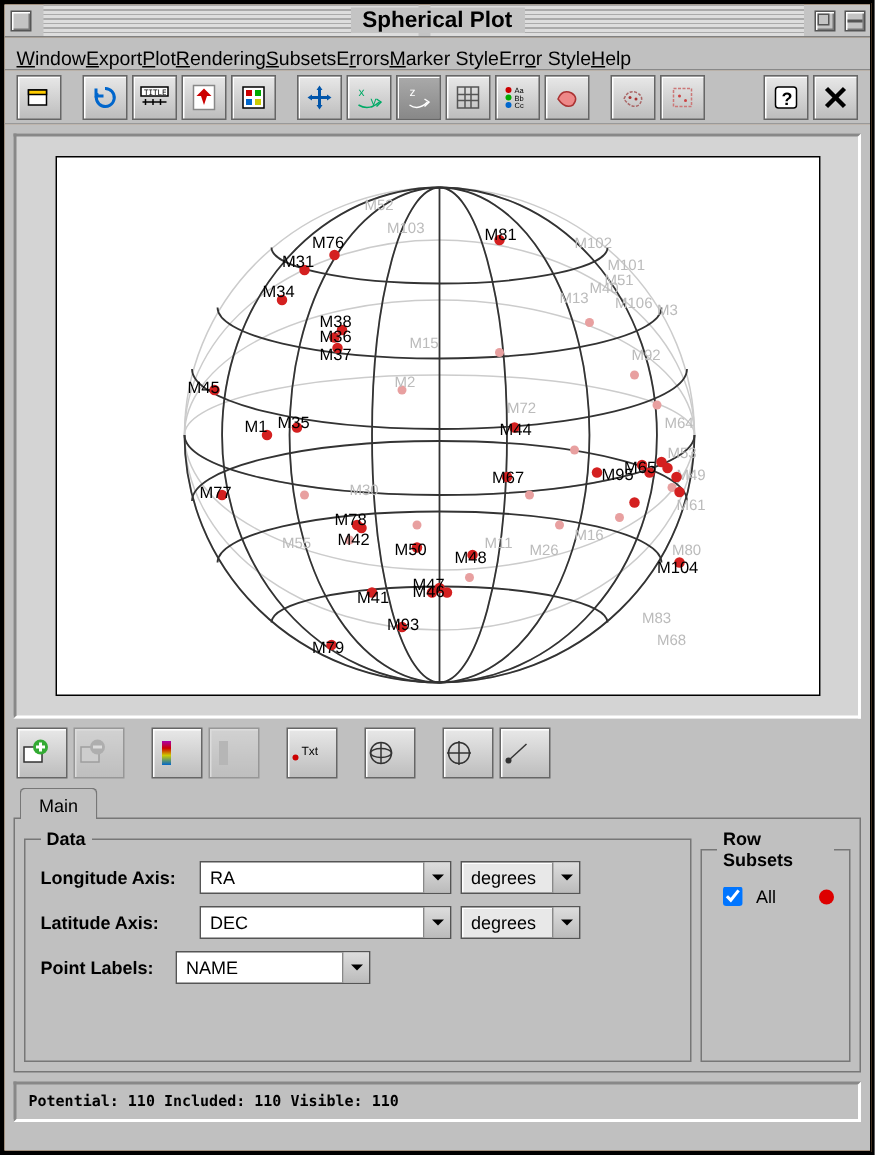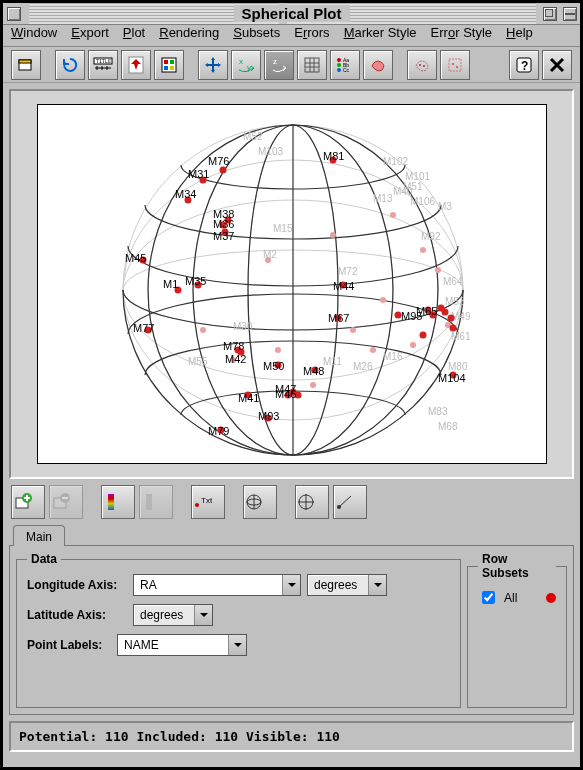--- a/index.html
+++ b/index.html
@@ -61,23 +61,23 @@
     box-shadow: inset 1px 1px 0 #fff, inset -1px -1px 0 #777;
     position: relative;
   }
   .zoom-box::after { content:""; position:absolute; left:1px; top:1px; width:6px; height:6px; border:1px solid #555;}
   .collapse-box::after { content:""; position:absolute; left:1px; top:5px; right:1px; height:2px; background:#555;}
   .menubar {
     height: 22px;
     background: #c0c0c0;
     border-bottom: 1px solid #888;
     display: flex;
-    align-items: flex-start;
+    align-items: flex-end;
     padding: 0 8px;
-    gap: 14px;
+    gap: 0;
   }
   .menubar .menu-item { font-size: 13px; text-decoration: underline; text-decoration-color: rgba(0,0,0,0); cursor: default; }
   .menubar .menu-item u { text-decoration: underline; }
   .toolbar {
     height: 36px;
     display: flex;
     align-items: center;
     padding: 3px 8px;
     gap: 3px;
     border-bottom: 1px solid #999;
@@ -173,21 +173,21 @@
   .carrow::after { content:""; border:4px solid transparent; border-top-color:#000; margin-top:4px;}
   .textcombo { width: 168px; }
   .smallcombo { width: 80px; }
   .tablecombo { width: 150px; }
   .statusbar {
     border: 2px solid;
     border-color: #888 #fff #fff #888;
     padding: 6px 8px;
     margin: 0 0 2px 0;
     font-family: monospace;
-    font-size: 13px;
+    font-size: 10px;
     font-weight: bold;
     background: #c0c0c0;
   }
   .rs-item { display:flex; align-items:center; gap:6px; }
   .dot { width:10px; height:10px; background:#d00; border-radius:50%; display:inline-block;}
 </style>
 </head>
 <body>
 
 <div class="window">
@@ -553,20 +553,24 @@
               <span class="ctext">RA</span>
               <span class="carrow"></span>
             </div>
             <div class="combo smallcombo">
               <span class="ctext">degrees</span>
               <span class="carrow"></span>
             </div>
           </div>
           <div class="frow">
             <span class="flabel">Latitude Axis:</span>
+            <div class="combo textcombo" style="background:#fff">
+              <span class="ctext">DEC</span>
+              <span class="carrow"></span>
+            </div>
             <div class="combo smallcombo">
               <span class="ctext">degrees</span>
               <span class="carrow"></span>
             </div>
           </div>
           <div class="frow">
             <span class="flabel" style="min-width:84px">Point Labels:</span>
             <div class="combo" style="width:130px;background:#fff">
               <span class="ctext">NAME</span>
               <span class="carrow"></span>

